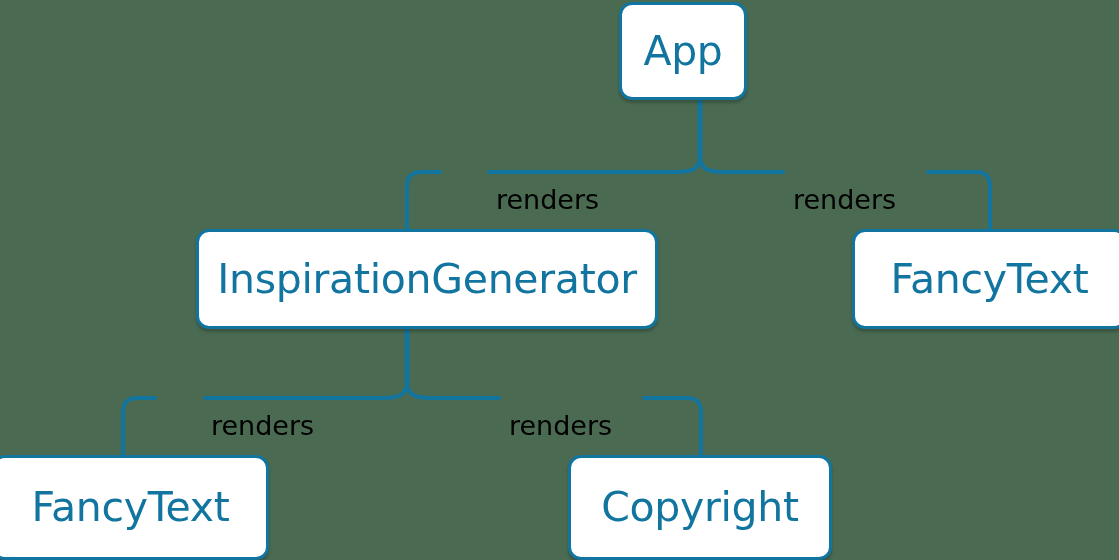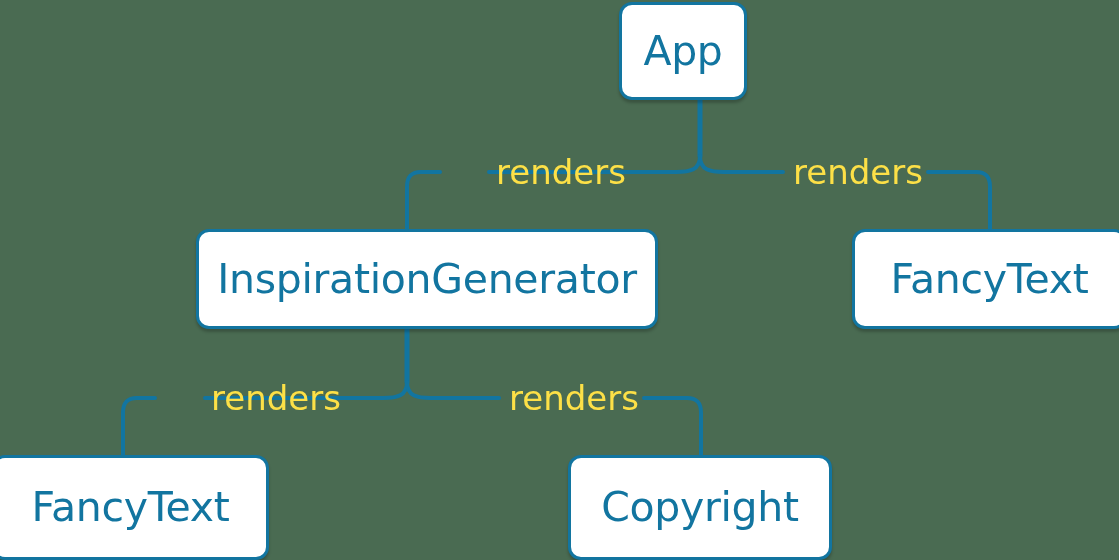--- a/index.html
+++ b/index.html
@@ -43,28 +43,29 @@
     color: #1275a0;
     font-size: 41px;
     line-height: 1;
     letter-spacing: -0.3px;
     white-space: nowrap;
     font-family: "DejaVu Sans", sans-serif;
     font-weight: 400;
   }
   .edge-label {
     position: absolute;
-    color: #fde047;
-    font-size: 34px;
+    color: #000000;
+    font-size: 27px;
     line-height: 1;
     white-space: nowrap;
     font-family: "DejaVu Sans", sans-serif;
     font-weight: 400;
     z-index: 3;
     background: transparent;
+    margin-top: 31px;
   }
 </style>
 </head>
 <body>
 
 <div id="stage">
 
   <svg id="edges" viewBox="0 0 1119 560" xmlns="http://www.w3.org/2000/svg">
     <g fill="none" stroke="#1275a0" stroke-width="4" stroke-linecap="round">
 

